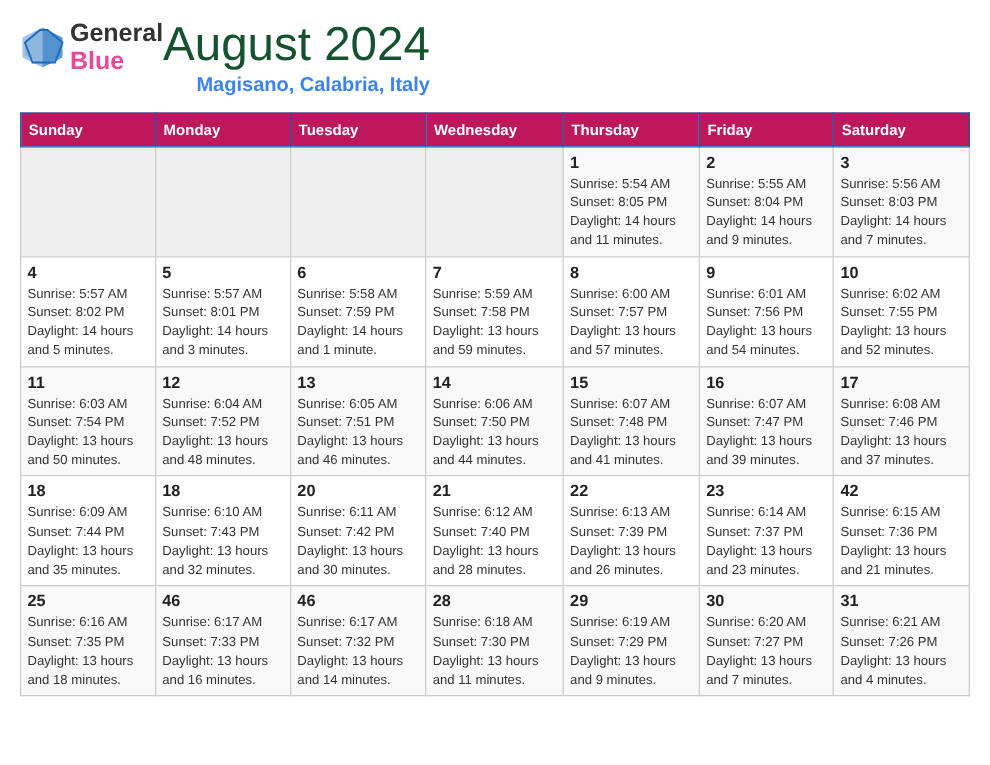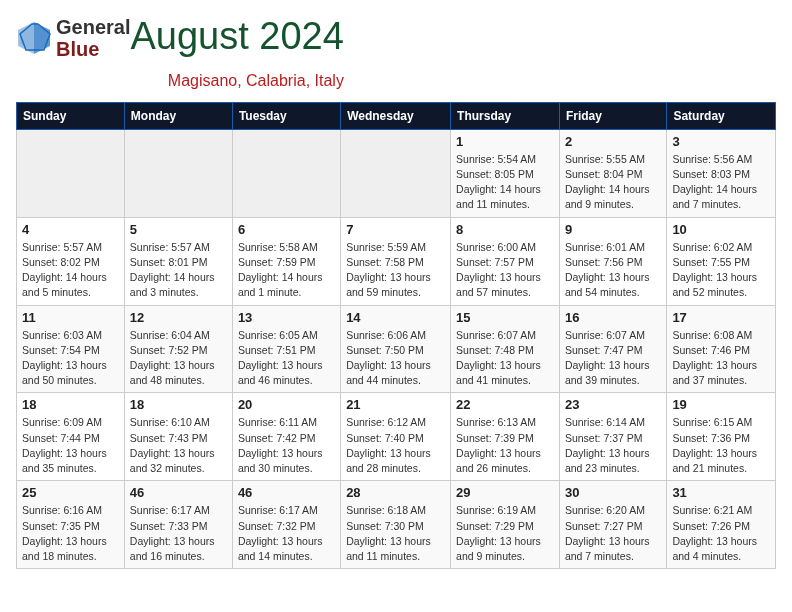--- a/index.html
+++ b/index.html
@@ -20,46 +20,47 @@
       display: flex;
       align-items: center;
       gap: 4px;
     }
     .logo-text {
       font-size: 20px;
       font-weight: bold;
       line-height: 1.1;
     }
     .logo-general { color: #333; }
-    .logo-blue { color: #7f1d1d; }
+    .logo-blue { color: #ec4899; }
     .logo-icon {
       width: 36px;
       height: 36px;
     }
     .title-block {
       text-align: right;
     }
     .month-title {
       font-size: 38px;
       font-weight: normal;
       color: #14532d;
       line-height: 1.1;
     }
     .location-title {
       font-size: 16px;
-      color: #b91c1c;
-      margin-top: 14px;
+      color: #3b82f6;
+      margin-top: 2px;
+      font-weight: bold;
     }
     table {
       width: 100%;
       border-collapse: collapse;
       font-size: 11px;
     }
     thead tr th {
-      background: #0f172a;
+      background: #be185d;
       color: #fff;
       text-align: left;
       padding: 6px 6px;
       font-size: 12px;
       font-weight: bold;
       border: 1px solid #1a5aaa;
     }
     tbody tr td {
       border: 1px solid #ccc;
       vertical-align: top;
@@ -153,21 +154,21 @@
         <td><span class="day-num">16</span><span class="day-info">Sunrise: 6:07 AM<br>Sunset: 7:47 PM<br>Daylight: 13 hours and 39 minutes.</span></td>
         <td><span class="day-num">17</span><span class="day-info">Sunrise: 6:08 AM<br>Sunset: 7:46 PM<br>Daylight: 13 hours and 37 minutes.</span></td>
       </tr>
       <tr>
         <td><span class="day-num">18</span><span class="day-info">Sunrise: 6:09 AM<br>Sunset: 7:44 PM<br>Daylight: 13 hours and 35 minutes.</span></td>
         <td><span class="day-num">18</span><span class="day-info">Sunrise: 6:10 AM<br>Sunset: 7:43 PM<br>Daylight: 13 hours and 32 minutes.</span></td>
         <td><span class="day-num">20</span><span class="day-info">Sunrise: 6:11 AM<br>Sunset: 7:42 PM<br>Daylight: 13 hours and 30 minutes.</span></td>
         <td><span class="day-num">21</span><span class="day-info">Sunrise: 6:12 AM<br>Sunset: 7:40 PM<br>Daylight: 13 hours and 28 minutes.</span></td>
         <td><span class="day-num">22</span><span class="day-info">Sunrise: 6:13 AM<br>Sunset: 7:39 PM<br>Daylight: 13 hours and 26 minutes.</span></td>
         <td><span class="day-num">23</span><span class="day-info">Sunrise: 6:14 AM<br>Sunset: 7:37 PM<br>Daylight: 13 hours and 23 minutes.</span></td>
-        <td><span class="day-num">19</span><span class="day-info">Sunrise: 6:15 AM<br>Sunset: 7:36 PM<br>Daylight: 13 hours and 21 minutes.</span></td>
+        <td><span class="day-num">42</span><span class="day-info">Sunrise: 6:15 AM<br>Sunset: 7:36 PM<br>Daylight: 13 hours and 21 minutes.</span></td>
       </tr>
       <tr>
         <td><span class="day-num">25</span><span class="day-info">Sunrise: 6:16 AM<br>Sunset: 7:35 PM<br>Daylight: 13 hours and 18 minutes.</span></td>
         <td><span class="day-num">46</span><span class="day-info">Sunrise: 6:17 AM<br>Sunset: 7:33 PM<br>Daylight: 13 hours and 16 minutes.</span></td>
         <td><span class="day-num">46</span><span class="day-info">Sunrise: 6:17 AM<br>Sunset: 7:32 PM<br>Daylight: 13 hours and 14 minutes.</span></td>
         <td><span class="day-num">28</span><span class="day-info">Sunrise: 6:18 AM<br>Sunset: 7:30 PM<br>Daylight: 13 hours and 11 minutes.</span></td>
         <td><span class="day-num">29</span><span class="day-info">Sunrise: 6:19 AM<br>Sunset: 7:29 PM<br>Daylight: 13 hours and 9 minutes.</span></td>
         <td><span class="day-num">30</span><span class="day-info">Sunrise: 6:20 AM<br>Sunset: 7:27 PM<br>Daylight: 13 hours and 7 minutes.</span></td>
         <td><span class="day-num">31</span><span class="day-info">Sunrise: 6:21 AM<br>Sunset: 7:26 PM<br>Daylight: 13 hours and 4 minutes.</span></td>
       </tr>

